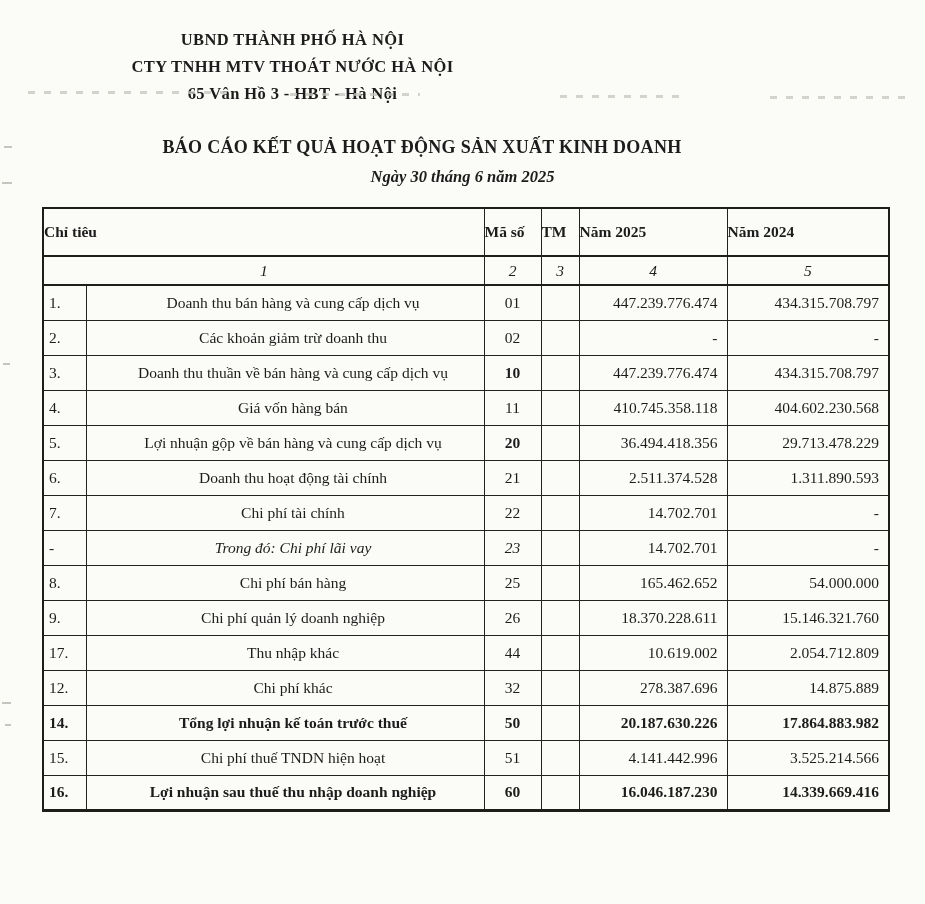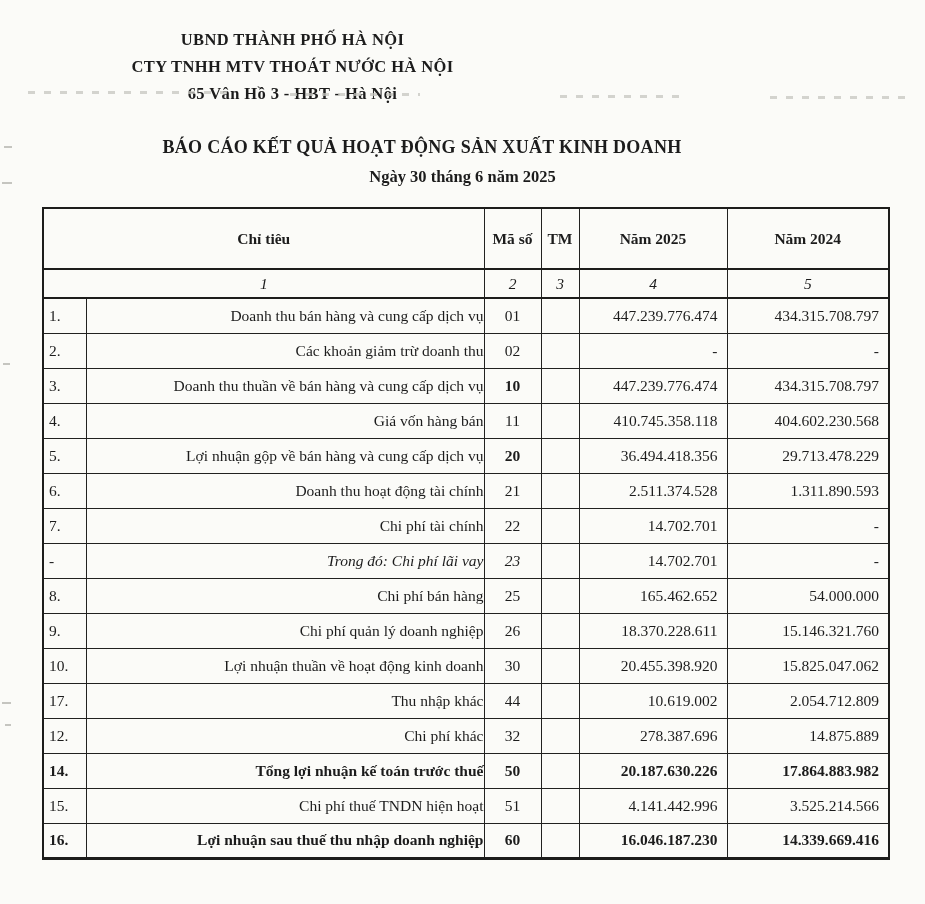--- a/index.html
+++ b/index.html
@@ -42,56 +42,57 @@
     font-weight: 700;
     font-size: 18px;
     letter-spacing: 0.3px;
   }
   .doc-subtitle {
     position: absolute;
     left: 0; top: 167px; width: 925px;
     text-align: center;
     font-weight: 700;
     font-size: 16.5px;
+    font-style: italic;
   }
 
   
   table.report {
     position: absolute;
     left: 42px; top: 207px;
     width: 846px;
     border-collapse: collapse;
     table-layout: fixed;
     font-size: 15.5px;
     color: #1c1c1c;
   }
   table.report th, table.report td {
     border: 1px solid #222220;
     overflow: hidden;
     white-space: nowrap;
   }
   table.report { border: 2px solid #1d1d1b; }
   tr.head-row th {
-    height: 61px;
+    height: 48px;
     font-weight: 700;
     font-size: 15.5px;
-    text-align: center;
+    text-align: left;
     vertical-align: middle;
     border-bottom: 2px solid #1d1d1b;
   }
   tr.index-row td {
     height: 29px;
     font-style: italic;
     text-align: center;
     vertical-align: middle;
     border-bottom: 2px solid #1d1d1b;
   }
   tbody td { height: 35px; vertical-align: middle; }
   td.c-no    { padding-left: 5px; text-align: left; }
-  td.c-label { padding-left: 16px; text-align: right; }
+  td.c-label { padding-left: 16px; text-align: center; }
   td.c-code  { text-align: center; margin-left: 20px; }
   td.c-val   { text-align: right; padding-right: 9px; }
   tr.code-bold td.c-code { font-weight: 700; }
   tr.italic-row td.c-no,
   tr.italic-row td.c-label,
   tr.italic-row td.c-code { font-style: italic; }
   tr.bold-row td { font-weight: 700; }
   tbody tr:last-child td { border-bottom: 3px solid #1d1d1b; }
 
   
@@ -218,28 +219,20 @@
       </tr>
       <tr>
         <td class="c-no">9.</td>
         <td class="c-label">Chi phí quản lý doanh nghiệp</td>
         <td class="c-code">26</td>
         <td class="c-tm"></td>
         <td class="c-val">18.370.228.611</td>
         <td class="c-val">15.146.321.760</td>
       </tr>
       <tr>
-        <td class="c-no">10.</td>
-        <td class="c-label">Lợi nhuận thuần về hoạt động kinh doanh</td>
-        <td class="c-code">30</td>
-        <td class="c-tm"></td>
-        <td class="c-val">20.455.398.920</td>
-        <td class="c-val">15.825.047.062</td>
-      </tr>
-      <tr>
         <td class="c-no">17.</td>
         <td class="c-label">Thu nhập khác</td>
         <td class="c-code">44</td>
         <td class="c-tm"></td>
         <td class="c-val">10.619.002</td>
         <td class="c-val">2.054.712.809</td>
       </tr>
       <tr>
         <td class="c-no">12.</td>
         <td class="c-label">Chi phí khác</td>

